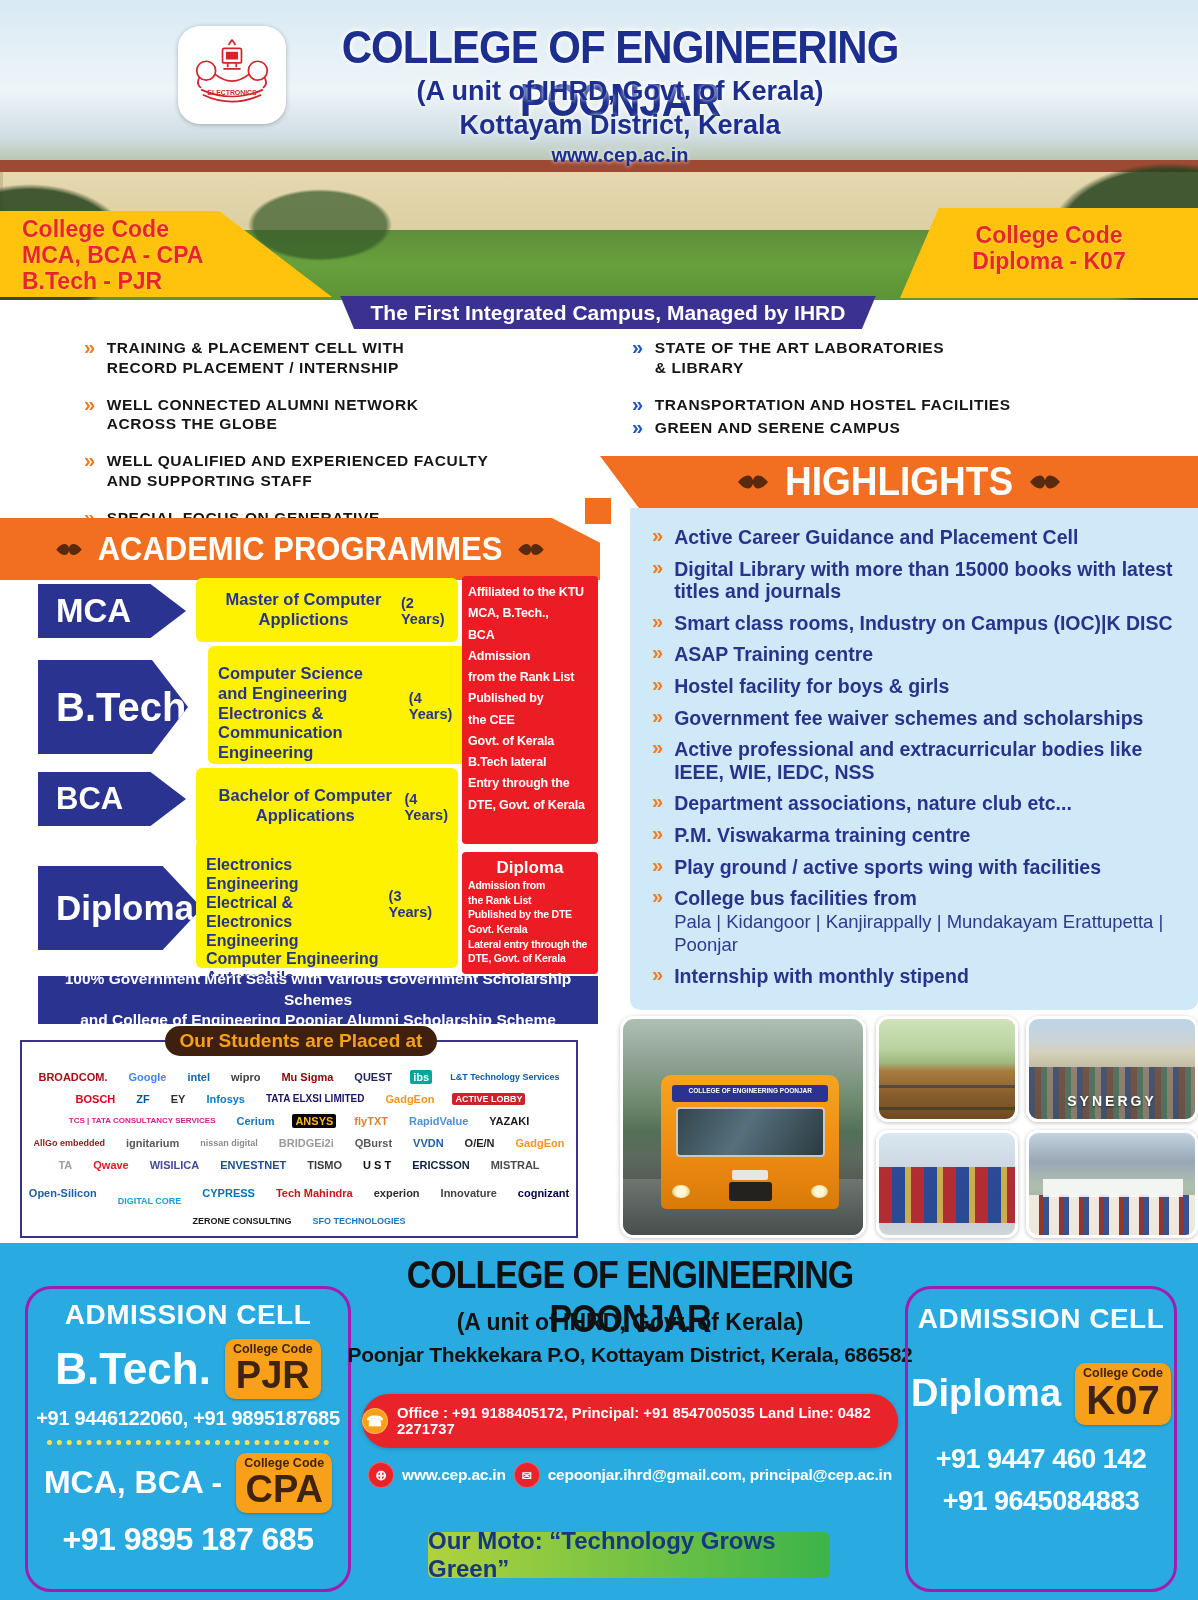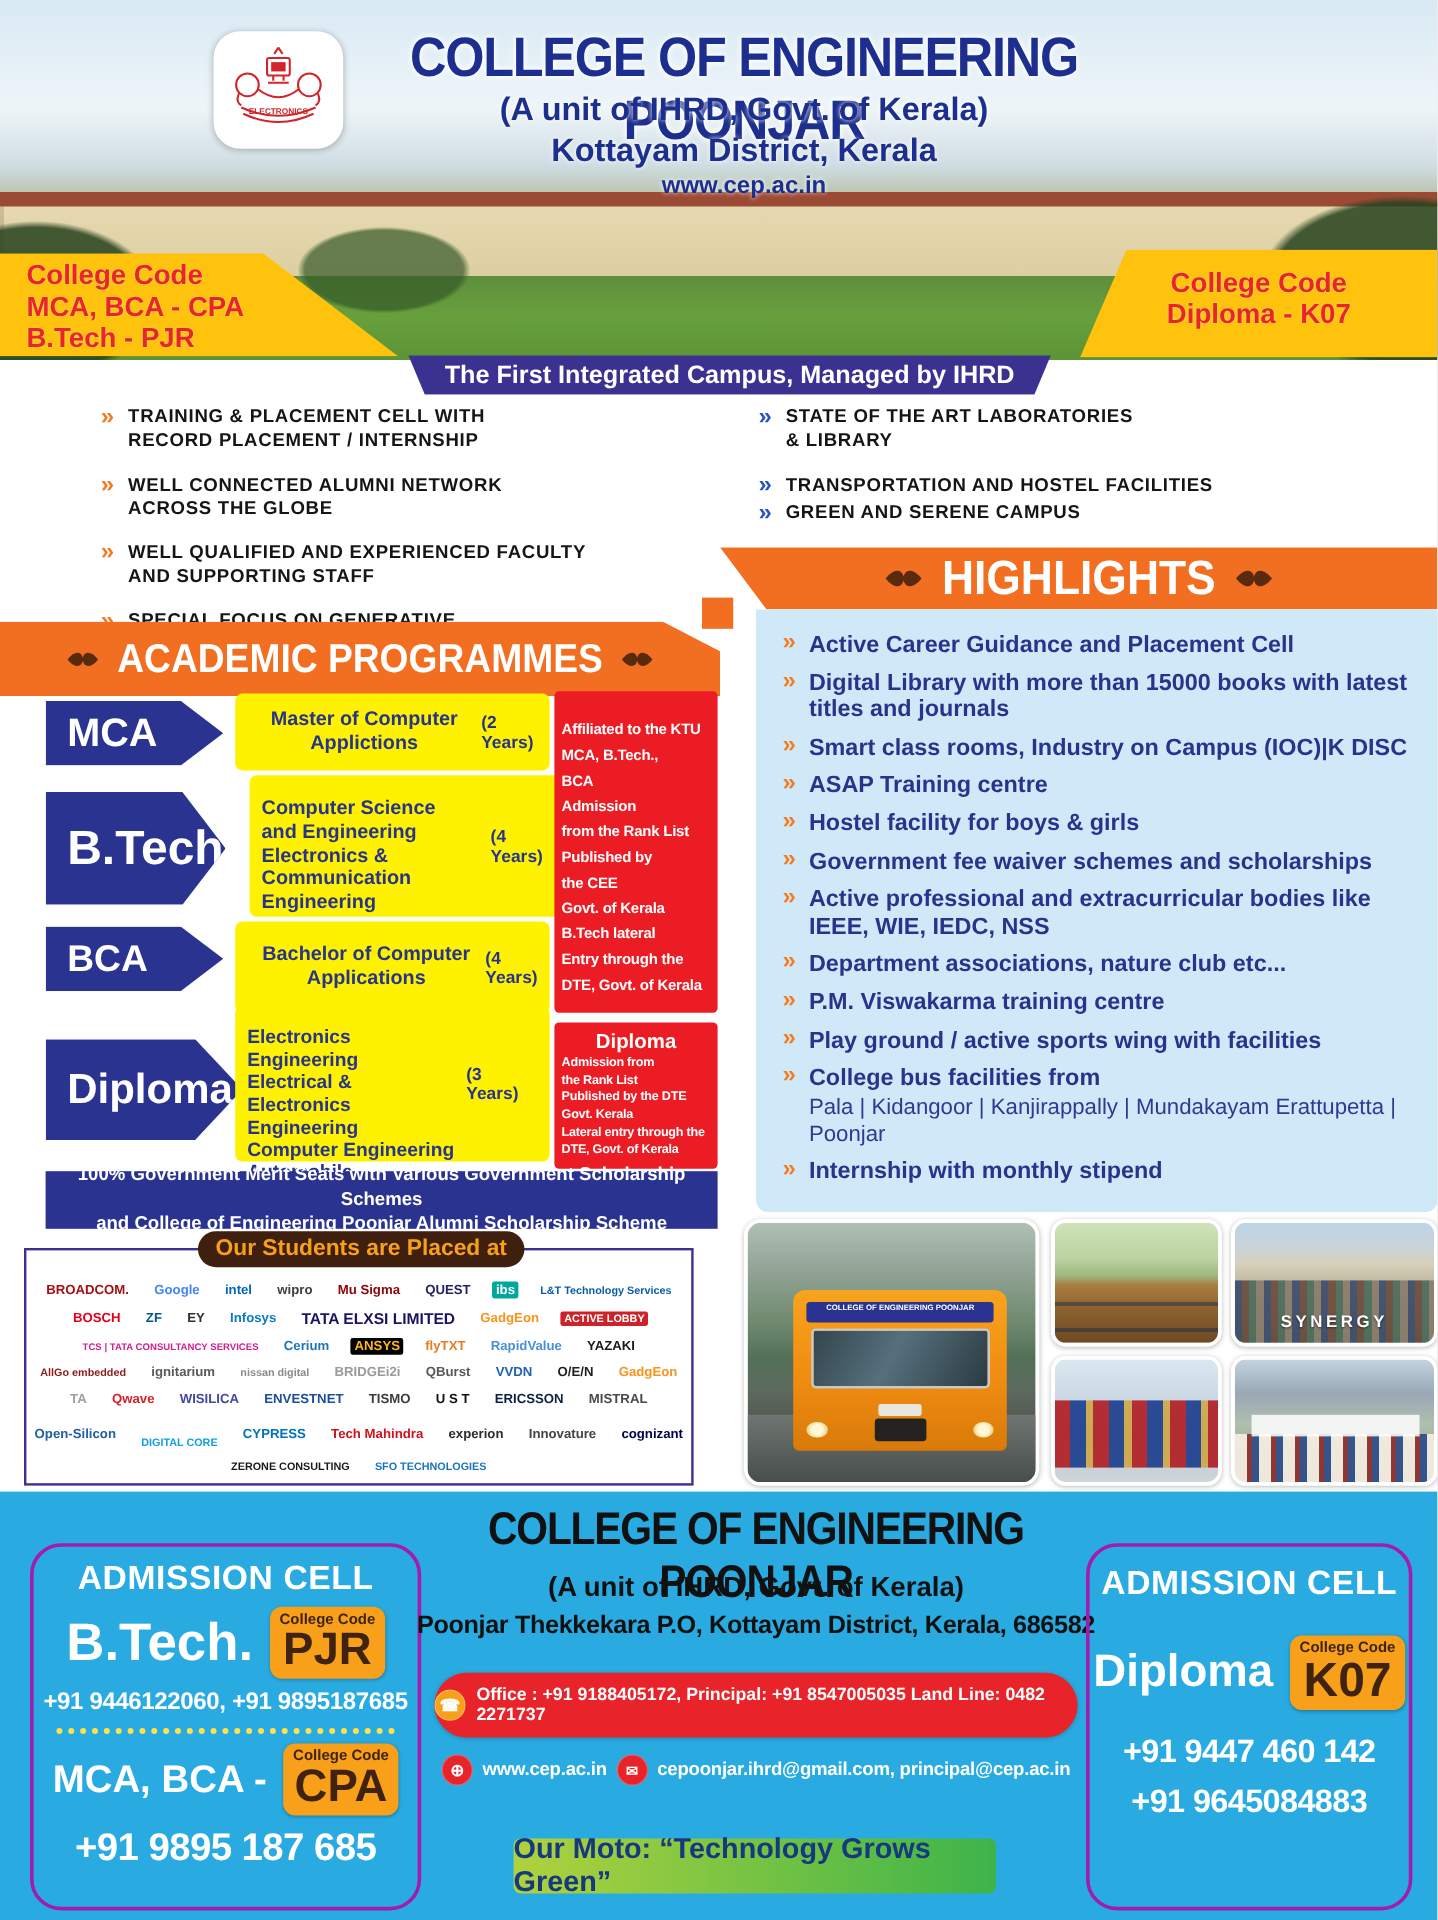--- a/index.html
+++ b/index.html
@@ -44,21 +44,21 @@
   .hl-sub{display:block;font-weight:500;font-size:18.5px;line-height:1.25;color:#2c3a91;}
   
   .ap-band{left:0;top:518px;width:600px;height:62px;background:#f26f21;clip-path:polygon(0 0,92% 0,100% 40%,100% 100%,0 100%);display:flex;align-items:center;justify-content:center;gap:12px;}
   .ap-title{color:#fff;font-size:31px;font-weight:900;transform:scaleY(1.08);}
   .arrow{background:#2b3390;color:#fff;font-weight:900;clip-path:polygon(0 0,76% 0,100% 50%,76% 100%,0 100%);display:flex;align-items:center;padding-left:18px;box-sizing:border-box;}
   .ybox{background:#fff200;border-radius:6px;color:#27348b;display:flex;flex-direction:row;align-items:center;justify-content:center;padding:18px 10px;box-sizing:border-box;}
   .ydesc{font-weight:800;font-size:16.5px;line-height:1.2;text-align:center;}
   .ydesc.left{text-align:left;align-self:flex-start;}
   .yyears{font-weight:800;font-size:14.5px;margin-top:2px;}
   .redbox{background:#ec1c24;border-radius:4px;color:#fff;box-sizing:border-box;}
-  .k1{left:462px;top:576px;width:136px;height:268px;padding:22px 6px;font-size:12.5px;font-weight:700;line-height:1.7;letter-spacing:-.2px;}
+  .k1{left:462px;top:576px;width:136px;height:268px;padding:6px 6px;font-size:12.5px;font-weight:700;line-height:1.7;letter-spacing:-.2px;}
   .k2{left:462px;top:852px;width:136px;height:122px;padding:6px 6px;}
   .k2-title{text-align:center;font-size:17px;font-weight:800;}
   .k2-body{font-size:10.5px;font-weight:700;line-height:1.4;letter-spacing:-.2px;}
   .merit{left:38px;top:976px;width:560px;height:48px;background:#2b3390;color:#fff;font-size:15.5px;font-weight:800;display:flex;align-items:center;justify-content:center;text-align:center;line-height:1.35;}
   
   .place-box{left:20px;top:1040px;width:558px;height:198px;background:#fff;border:2px solid #3a3191;box-sizing:border-box;}
   .place-pill{left:165px;top:1026px;width:272px;height:30px;background:#3f1f0e;border-radius:16px;color:#f9a01b;font-size:19px;font-weight:800;display:flex;align-items:center;justify-content:center;z-index:3;}
   .logos{position:absolute;left:22px;top:1062px;width:554px;height:172px;display:flex;flex-wrap:wrap;column-gap:15px;row-gap:8px;justify-content:center;align-items:center;align-content:center;}
   .logo{font-weight:800;font-size:11px;white-space:nowrap;padding:1px 3px;border-radius:2px;}
   
@@ -404,21 +404,21 @@
       <span class="logo" style="color: rgb(10, 92, 168); font-size: 9px;">L&amp;T Technology Services</span>
 
       <span class="logo" style="color: rgb(226, 0, 26);">BOSCH</span>
 
       <span class="logo" style="color: rgb(0, 86, 145); text-align: center;">ZF</span>
 
       <span class="logo" style="color: rgb(46, 46, 56);">EY</span>
 
       <span class="logo" style="color: rgb(10, 122, 194);">Infosys</span>
 
-      <span class="logo" style="color: rgb(27, 20, 100); font-size: 13px;">TATA ELXSI LIMITED</span>
+      <span class="logo" style="color: rgb(27, 20, 100); font-size: 10px;">TATA ELXSI LIMITED</span>
 
       <span class="logo" style="color: rgb(247, 148, 29);">GadgEon</span>
 
       <span class="logo" style="color: rgb(255, 255, 255); background: rgb(204, 34, 41); font-size: 9px;">ACTIVE LOBBY</span>
 
       <span class="logo" style="color: rgb(208, 32, 143); font-size: 8px;">TCS | TATA CONSULTANCY SERVICES</span>
 
       <span class="logo" style="color: rgb(27, 117, 187);">Cerium</span>
 
       <span class="logo" style="color: rgb(255, 183, 27); background: #000000;">ANSYS</span>

